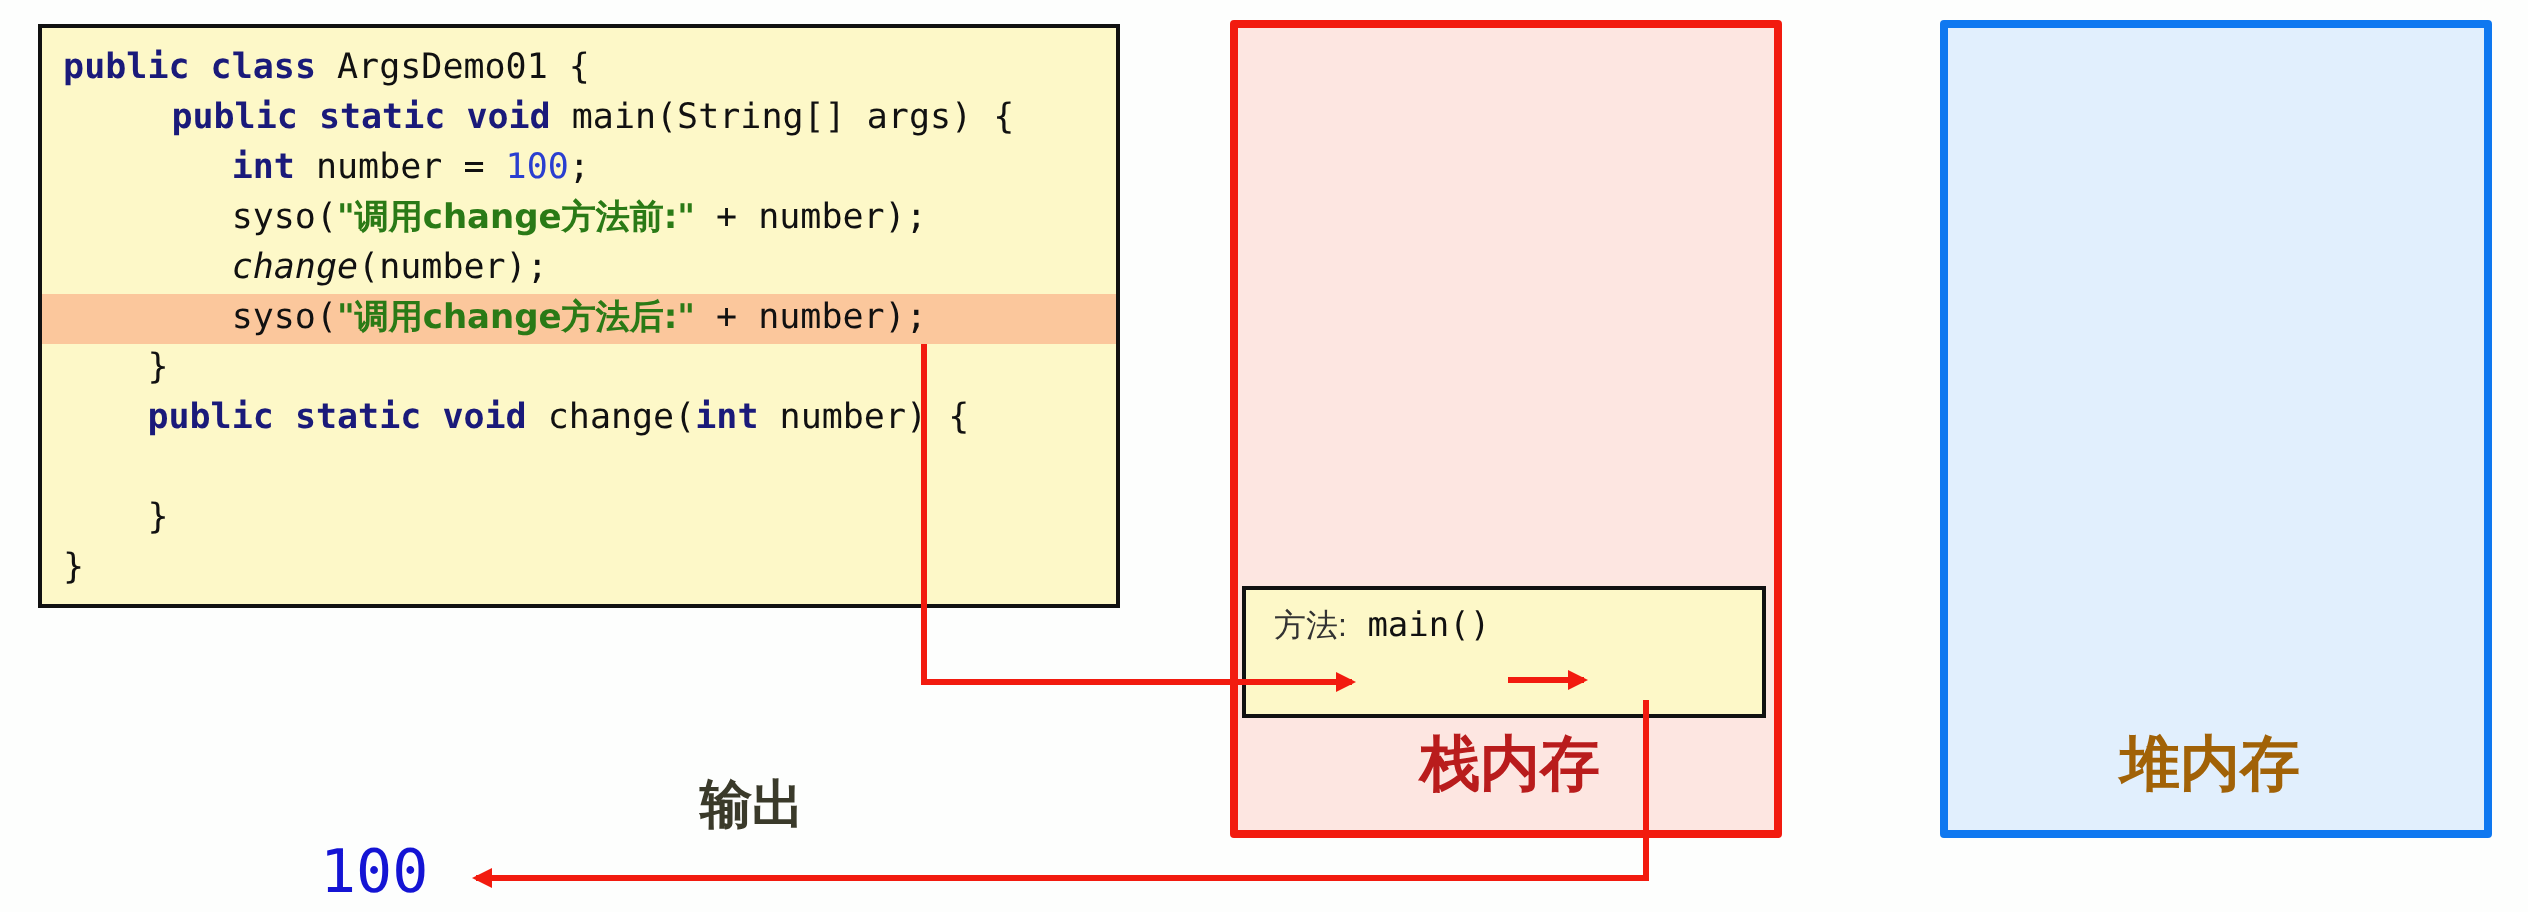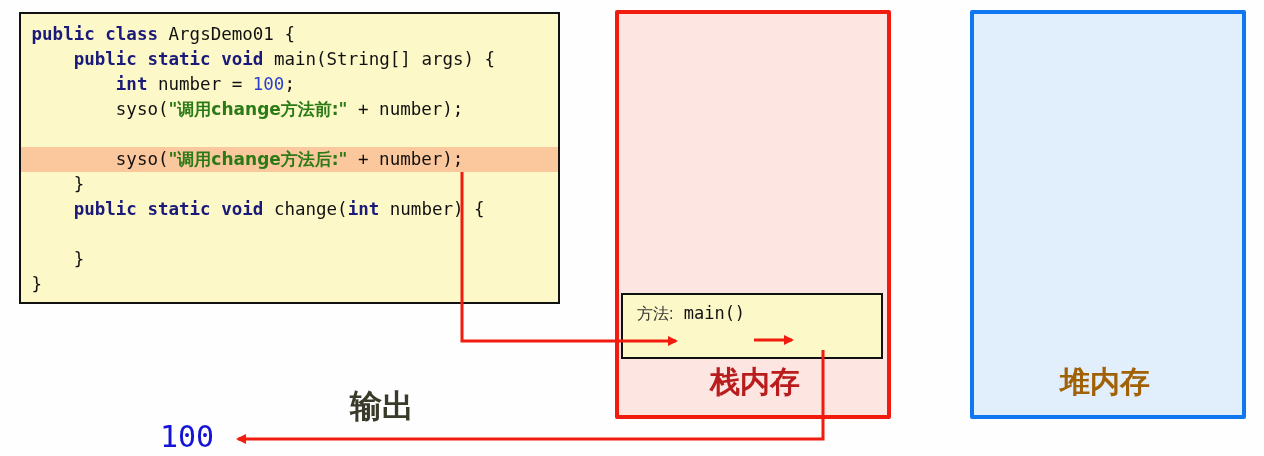--- a/index.html
+++ b/index.html
@@ -48,37 +48,38 @@
     .heap-box {
       position: absolute; left: 970px; top: 10px; width: 268px; height: 401px;
       border: 4px solid #0f78f0; background: #e1effd; border-radius: 2px;
     }
     .heap-label {
       position: absolute; left: 1050px; top: 362px; width: 110px; text-align: center;
       font-size: 30px; font-weight: bold; color: #a16207;
     }
     .output-label {
       position: absolute; left: 350px; top: 385px;
-      font-size: 32px; font-weight: bold; color: #3a3a2a; text-align: right;
+      font-size: 26px; font-weight: bold; color: #3a3a2a; text-align: right;
     }
     .output-value {
       position: absolute; left: 160px; top: 419px;
       font-family: "DejaVu Sans Mono", monospace; font-size: 30px; color: #1414d4;
       line-height: 36px;
     }
     svg.arrows { position: absolute; left: 0; top: 0; pointer-events: none; }
   </style>
 </head>
 <body>
 
 <div class="code-box" id="code-box">
     <div class="code-line" style="top: 8px;"><span> </span><span class="kw">public class</span><span> ArgsDemo01 {</span></div>
-    <div class="code-line" style="top: 33px;"><span>     </span><span class="kw">public static void</span><span> main(String[] args) {</span></div>
+    <div class="code-line" style="top: 33px; padding-left: 12px;"><span>     </span><span class="kw">public static void</span><span> main(String[] args) {</span></div>
     <div class="code-line" style="top: 58px;"><span>         </span><span class="kw">int</span><span> number = </span><span class="num">100</span><span>;</span></div>
     <div class="code-line" style="top: 83px;"><span>         </span><span>syso(</span><span class="str">"调用change方法前:"</span><span> + number);</span></div>
+    <div class="code-line" style="top: 108px;"><span>         </span><span class="it">change</span><span>(number);</span></div>
     <div class="code-line hl" style="top: 133px;"><span>         </span><span>syso(</span><span class="str">"调用change方法后:"</span><span> + number);</span></div>
     <div class="code-line" style="top: 158px;"><span>     </span><span>}</span></div>
     <div class="code-line" style="top: 183px;"><span>     </span><span class="kw">public static void</span><span> change(</span><span class="kw">int</span><span> number) {</span></div>
     <div class="code-line" style="top: 233px;"><span>     </span><span>}</span></div>
     <div class="code-line" style="top: 258px;"><span> </span><span>}</span></div>
   </div>
 
 <div class="stack-box"></div>
 <div class="frame-box">
   <div class="frame-title">

